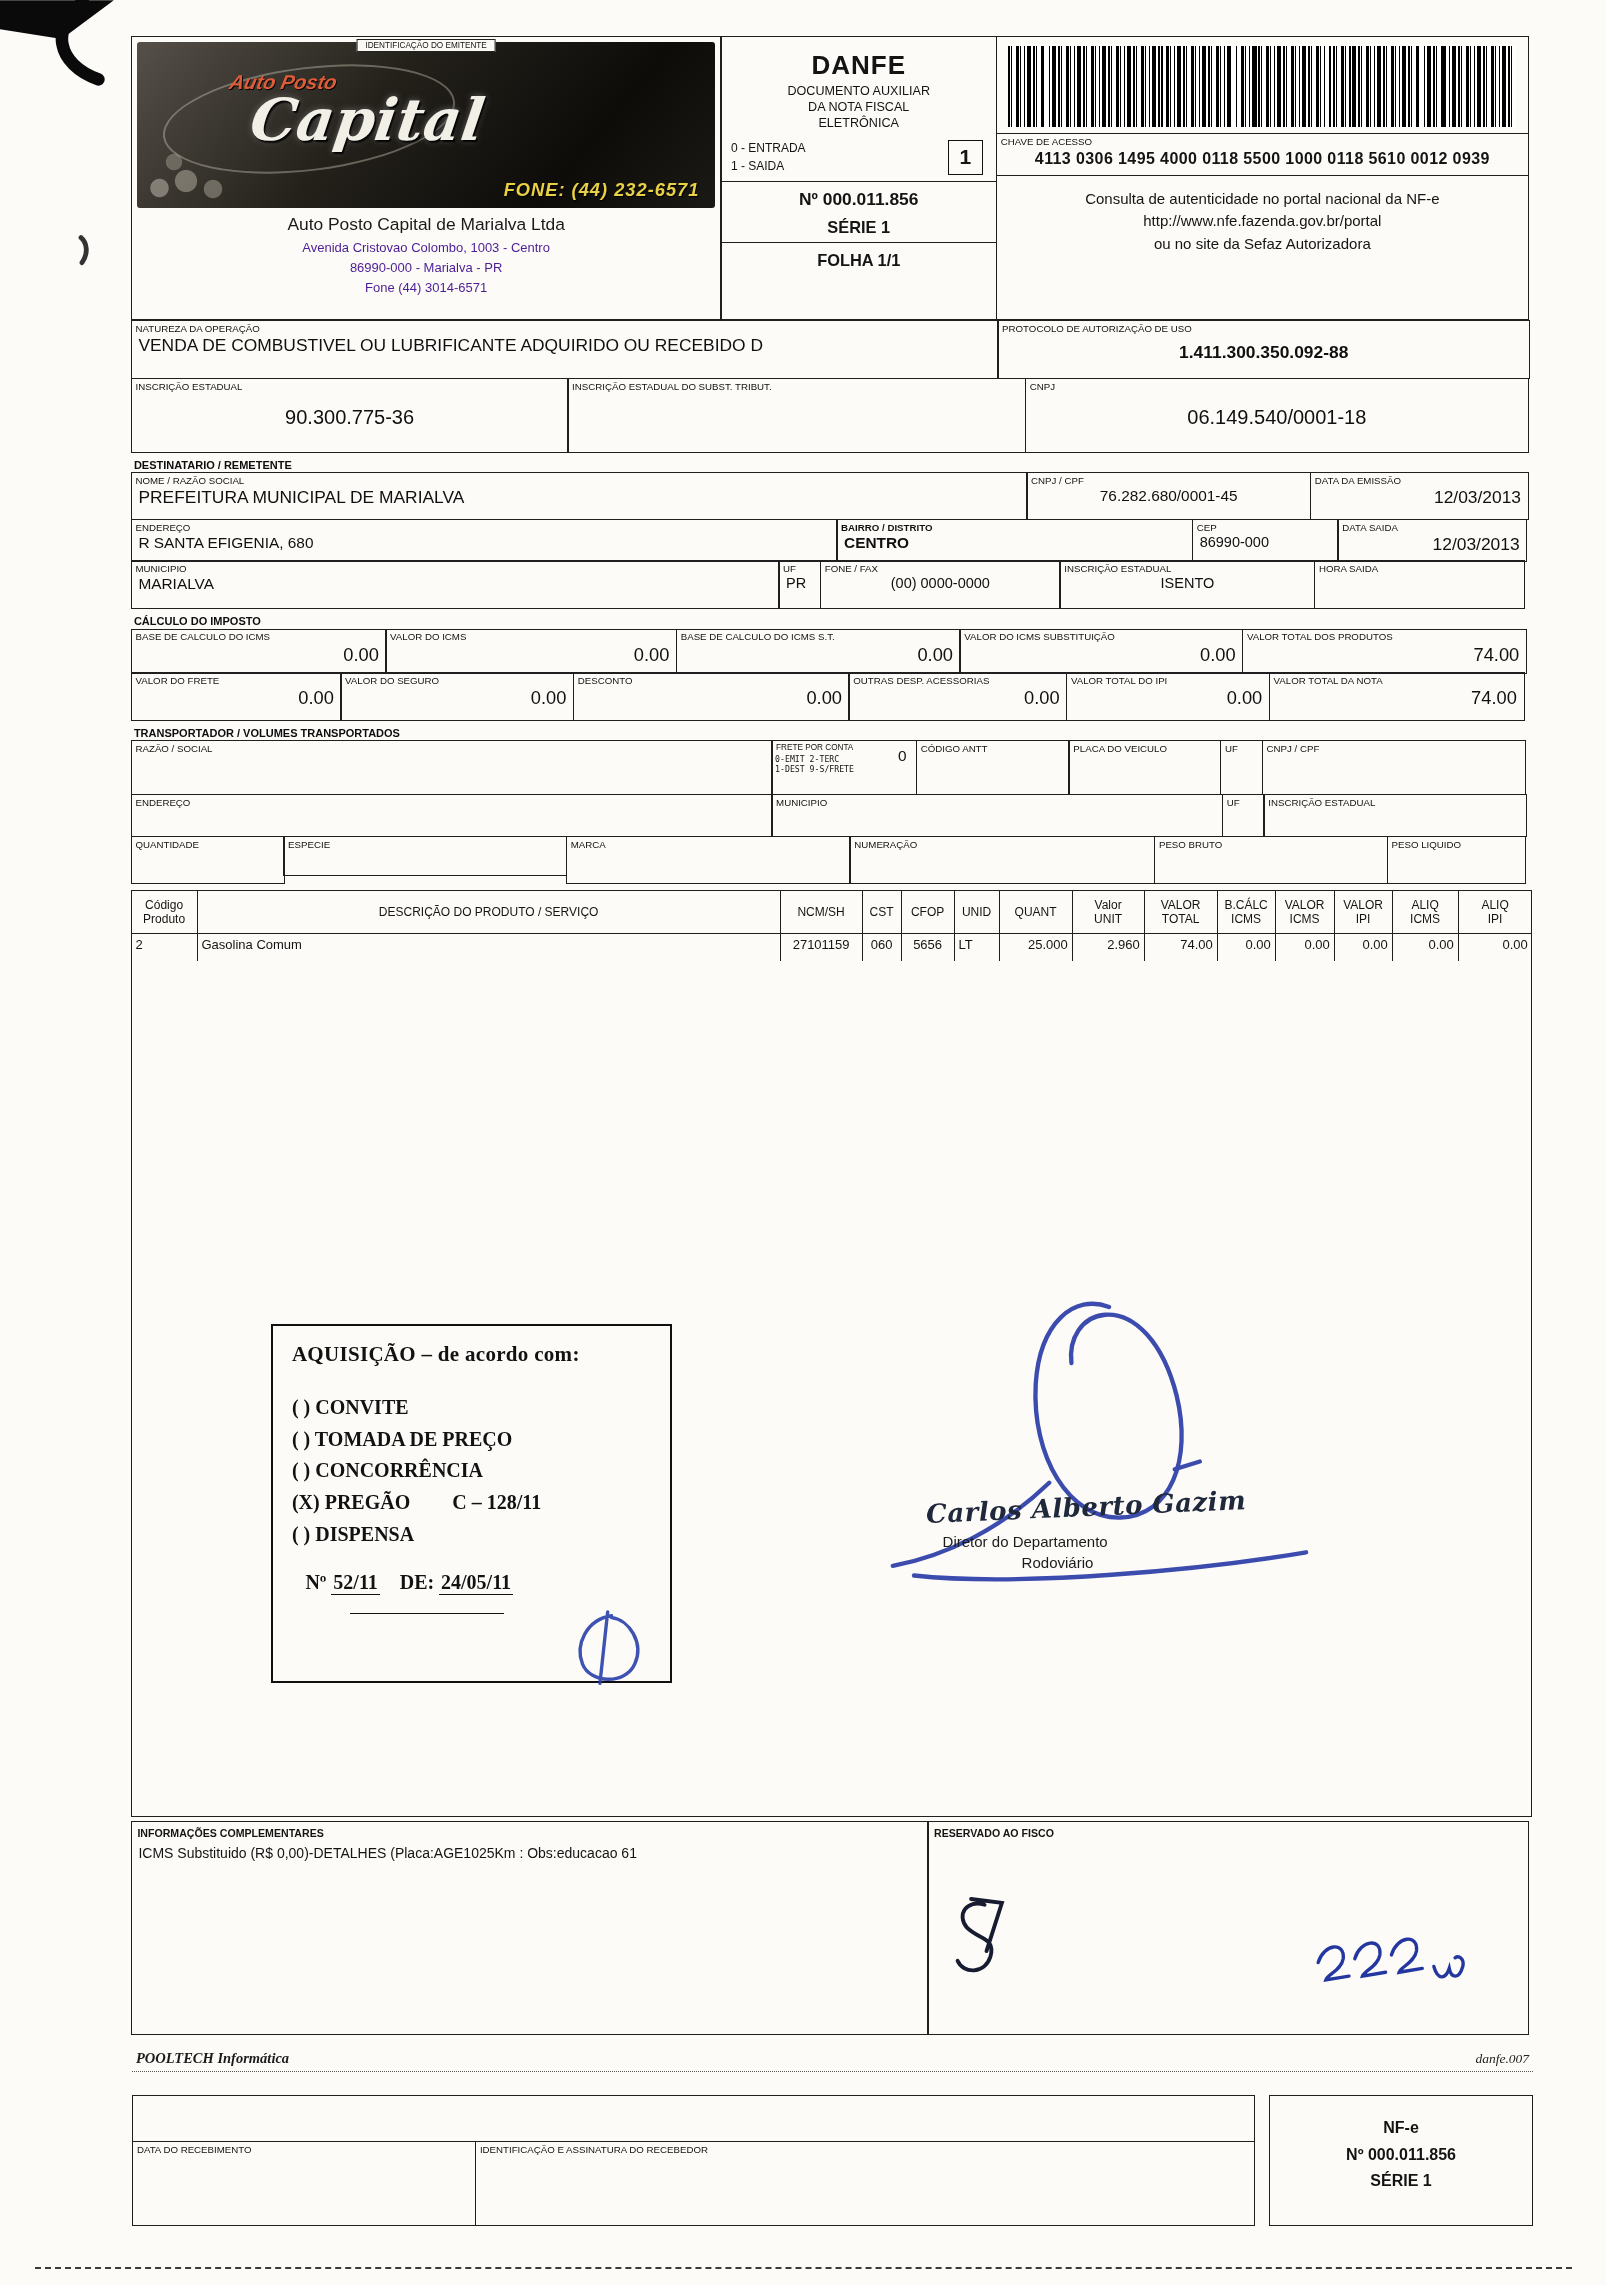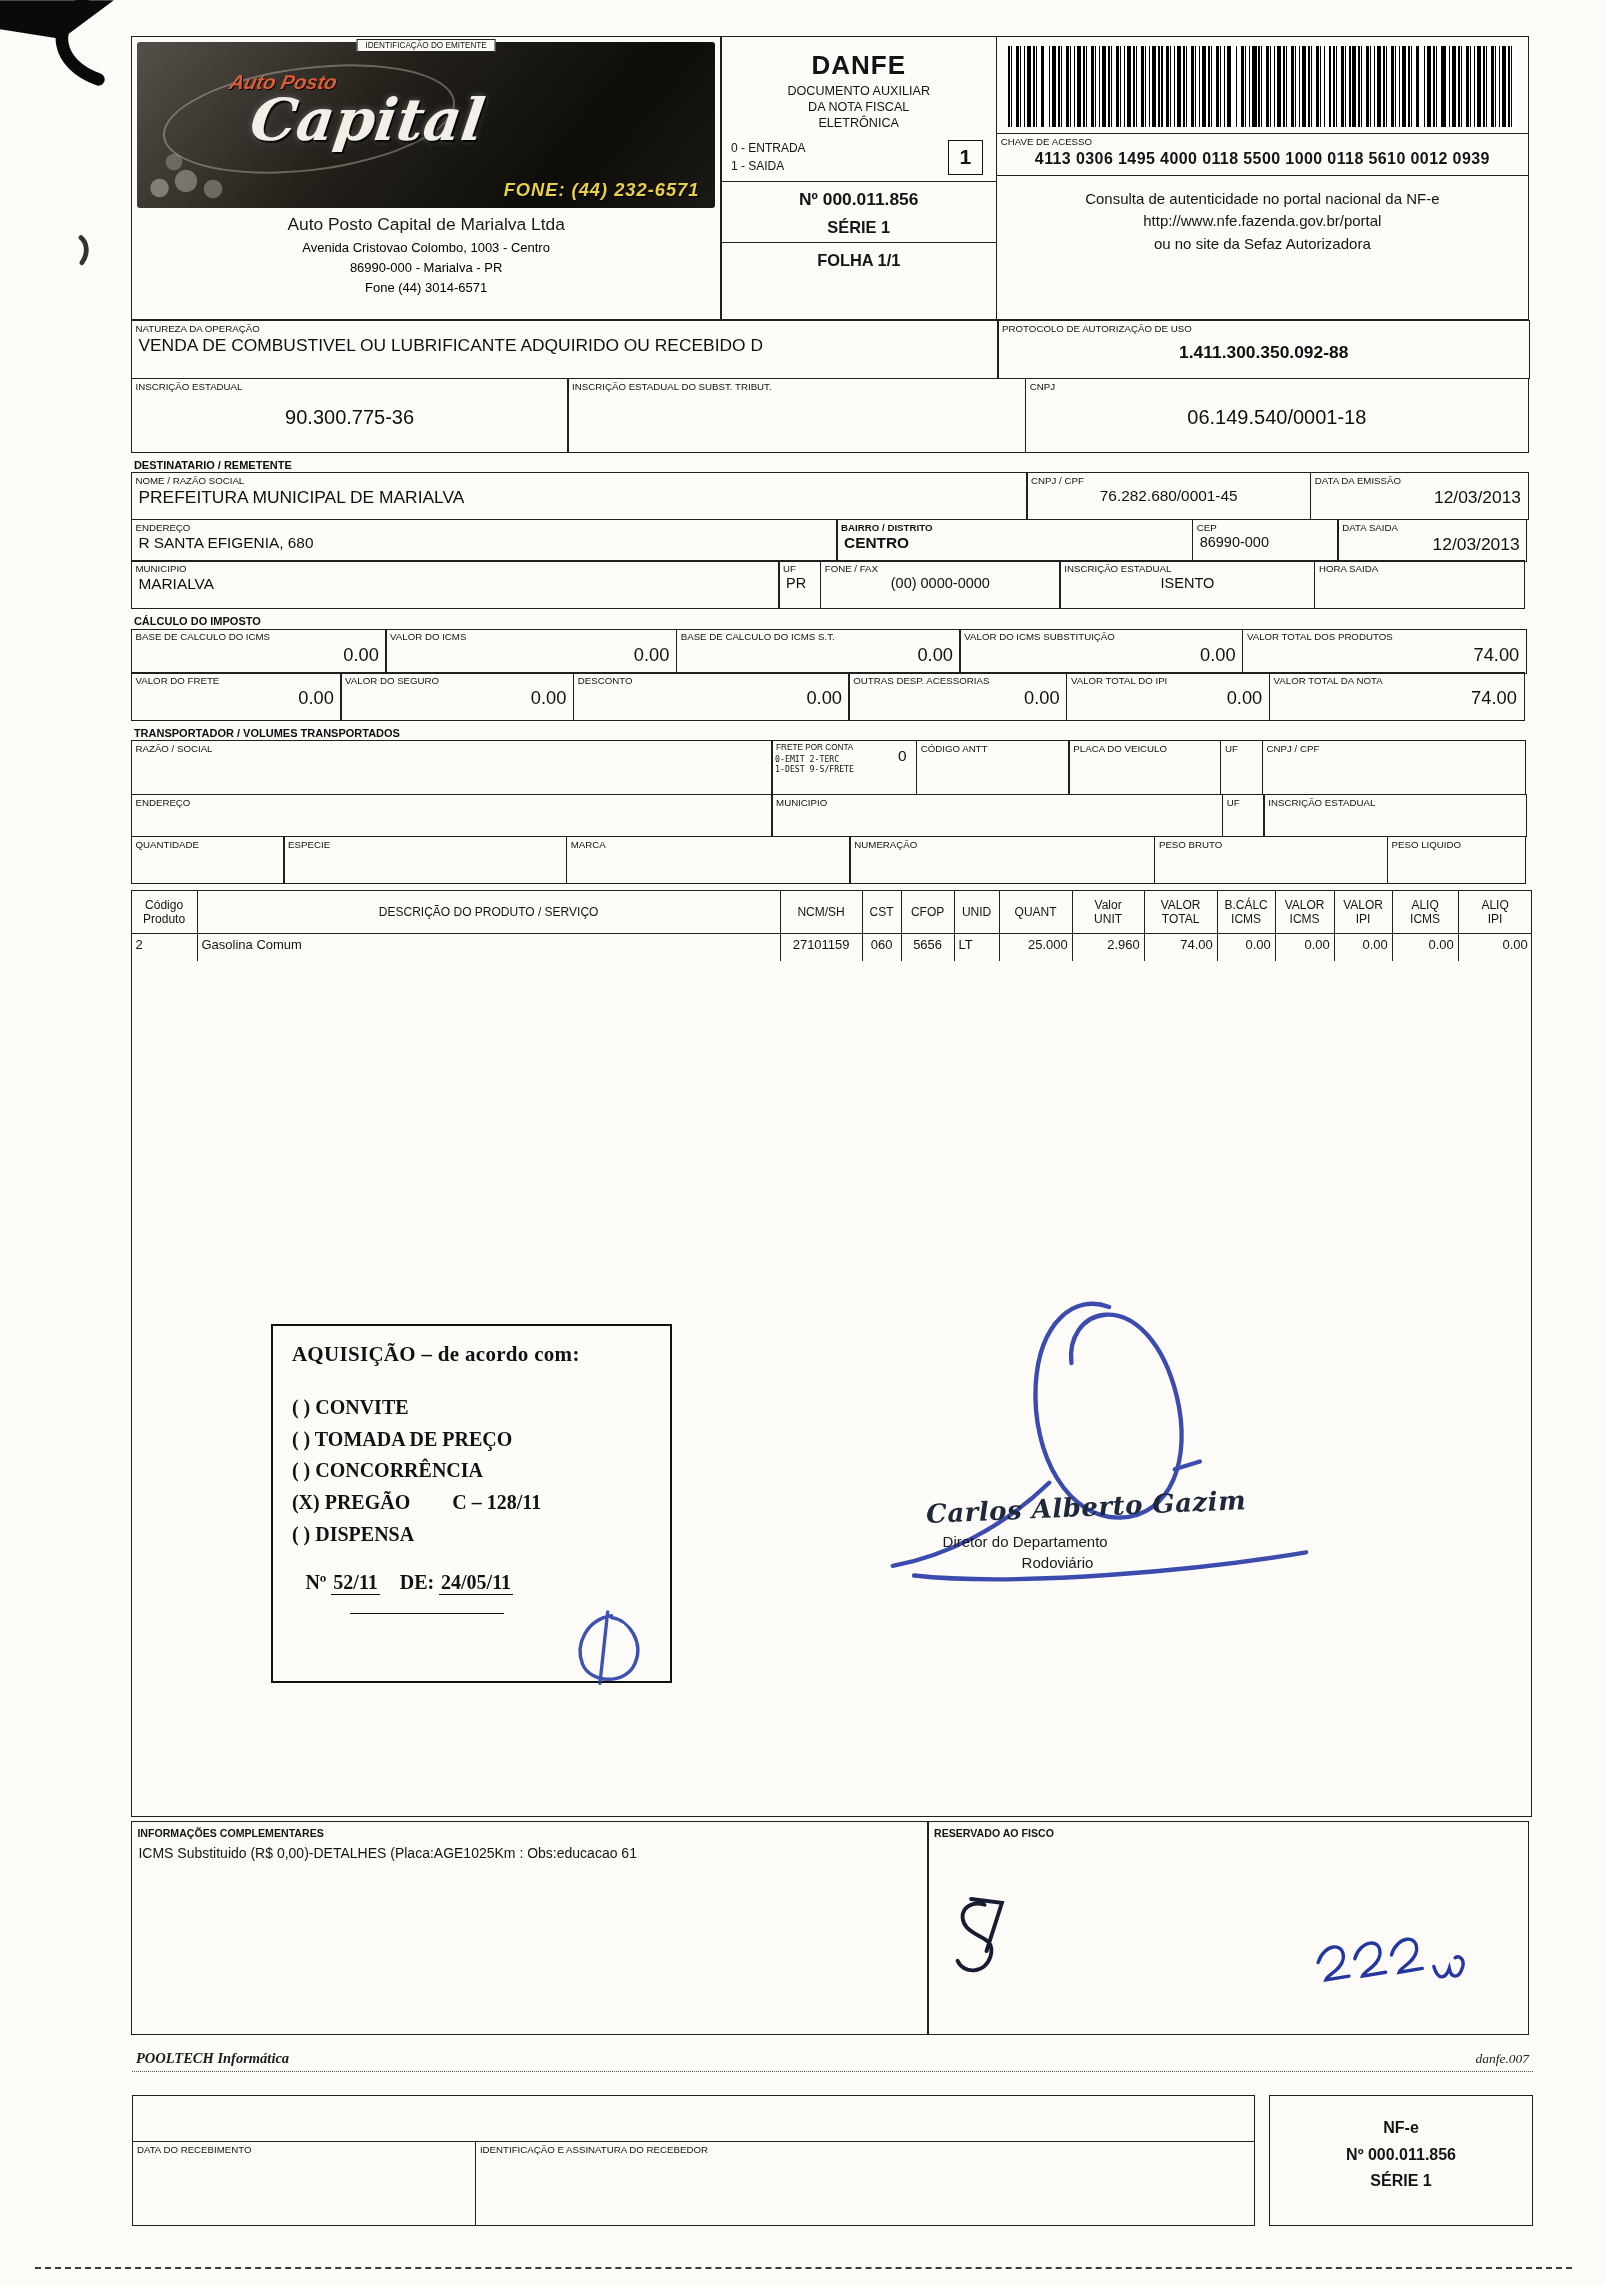--- a/index.html
+++ b/index.html
@@ -31,21 +31,21 @@
                 radial-gradient(circle at 29px 27px,rgba(200,195,180,.35) 7.7px,transparent 8.7px);}
   .logo-top{position:absolute;left:93px;top:29px;color:#de5c38;font-style:italic;font-weight:bold;
      font-size:20px;transform:skewX(-12deg);text-shadow:1px 1px 0 #000;}
   .logo-brand{position:absolute;left:114px;top:44px;font-family:"DejaVu Serif",serif;font-style:italic;
      font-weight:bold;font-size:58px;color:#f2efe6;transform:skewX(-8deg);
      text-shadow:1.9px 1.9px 1.9px #000,0 0 7.7px #666;}
   .logo-phone{position:absolute;right:15.4px;bottom:7.7px;color:#e9d044;font-weight:bold;font-style:italic;
      font-size:18.3px;letter-spacing:1px;text-shadow:1px 1px 1px #000;}
   .emit-info{text-align:center;}
   .emit-nome{font-size:17.4px;margin-top:5.8px;color:#1a1a1a;}
-  .emit-line{font-size:13px;margin-top:4.8px;color:#000000;}
+  .emit-line{font-size:13px;margin-top:4.8px;color:#4c1d95;}
 
   .danfe-cell{width:277px;height:284px;padding-top:13px;}
   .danfe-title{text-align:center;font-weight:bold;font-size:26px;letter-spacing:1px;}
   .danfe-sub{text-align:center;font-size:12.6px;line-height:1.3;margin-top:1.9px;}
   .danfe-es{display:flex;justify-content:space-between;align-items:center;margin:7.7px 13.5px 5.8px 9.7px;}
   .es-l{font-size:12px;line-height:1.5;}
   .tipo-box{width:35px;height:35px;border:1.9px solid #111;font-size:21px;font-weight:bold;
      display:flex;align-items:center;justify-content:center;}
   .danfe-num{border-top:1.4px solid #1f1f1f;margin-top:3.9px;padding:6.8px 0 3.9px;text-align:center;font-weight:bold;font-size:17.4px;}
   .danfe-serie{text-align:center;font-weight:bold;font-size:16.4px;padding:3.9px 0 5.8px;}
@@ -360,21 +360,21 @@
       <div class="c" style="width:264px;height:43px;">
         <div class="lbl">INSCRIÇÃO ESTADUAL</div>
         <div class="val"></div>
       </div>
     </div>
     <div class="row">
       <div class="c" style="width:154px;height:48px;">
         <div class="lbl">QUANTIDADE</div>
         <div class="val"></div>
       </div>
-      <div class="c" style="width:284px;height:48px;">
+      <div class="c" style="width:284px;height:40px;">
         <div class="lbl">ESPECIE</div>
         <div class="val"></div>
       </div>
       <div class="c" style="width:285px;height:48px;">
         <div class="lbl">MARCA</div>
         <div class="val"></div>
       </div>
       <div class="c" style="width:306px;height:48px;">
         <div class="lbl">NUMERAÇÃO</div>
         <div class="val"></div>

